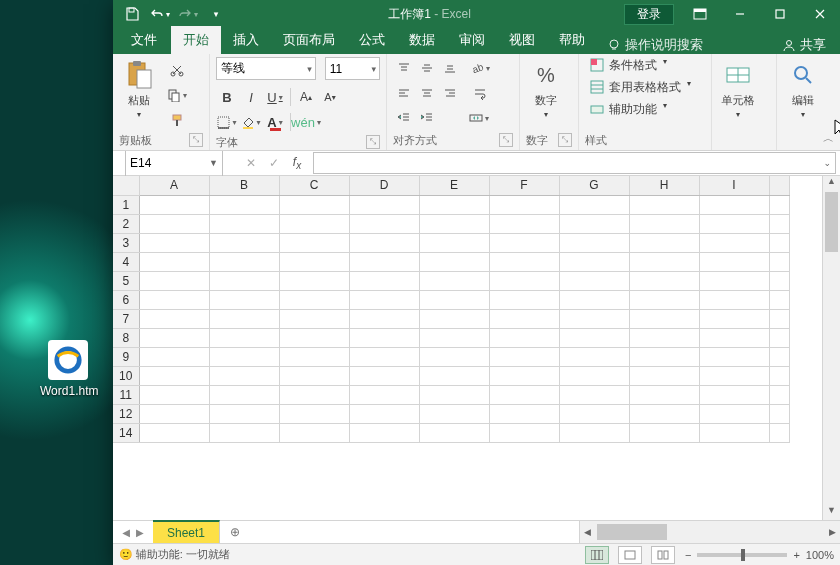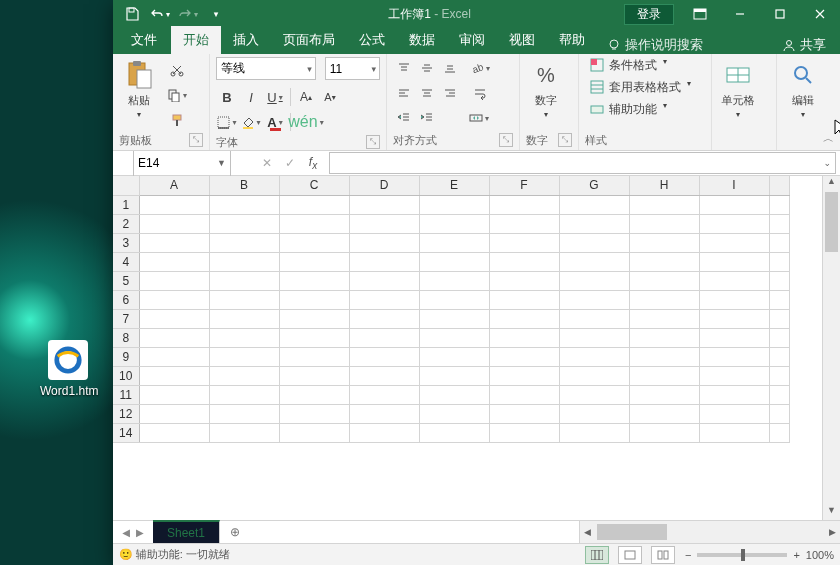--- a/index.html
+++ b/index.html
@@ -39,21 +39,21 @@
 .fontrow{display:flex;gap:2px}
 .fontrow .b{width:20px;height:20px;display:flex;align-items:center;justify-content:center;color:#444;border:1px solid transparent;font-size:13px}
 .fontrow .sep{width:1px;background:#d0d0d0;margin:2px 2px}
 .dd::after{content:"▾";font-size:8px;color:#666;margin-left:2px}
 .alnrow{display:flex;gap:1px}
 .alnrow .b{width:20px;height:20px;display:flex;align-items:center;justify-content:center;border:1px solid transparent}
 .styles .item{display:flex;align-items:flex-start;gap:4px;height:21px;font-size:12px;color:#444;padding:0 4px}
 .styles .item .sicon{width:16px;height:16px;display:flex;align-items:center;justify-content:center}
 .collapse{position:absolute;right:6px;bottom:4px;color:#777;font-size:11px}
 .namebar{height:24px;background:#fff;border-bottom:1px solid #d4d4d4;display:flex;align-items:center}
-.namebox{width:88px;height:20px;border:1px solid #c0c0c0;margin:0 20px;display:flex;align-items:center;padding:16px 4px;font-size:12px;justify-content:space-between}
+.namebox{width:88px;height:20px;border:1px solid #c0c0c0;margin:0 12px;display:flex;align-items:center;padding:16px 4px;font-size:12px;justify-content:space-between}
 .namebox .arr{font-size:9px;color:#666}
 .fxbtns{display:flex;align-items:center;gap:3px;padding:0 6px;color:#aaa}
 .fxbtns span{width:20px;text-align:center}
 .fxbtns .fx{font-style:italic;color:#555}
 .fbar{flex:1;height:20px;border:1px solid #c0c0c0;margin-right:4px;display:flex;align-items:center;justify-content:flex-end;padding:0 4px}
 .fbar .exp{font-size:9px;color:#666}
 .gridwrap{flex:1;display:flex;overflow:hidden;position:relative}
 .sheet{flex:1;overflow:hidden;position:relative}
 table.grid{border-collapse:collapse;table-layout:fixed}
 table.grid th,table.grid td{border:1px solid #d4d4d4;border-top:none;border-left:none;height:19px;box-sizing:border-box;font-weight:normal;font-size:12px;color:#333;background:#fff}
@@ -61,21 +61,21 @@
 table.grid .corner{background:#f0f0f0;width:26px}
 table.grid th.col{width:70px;border-bottom:1px solid #bdbdbd}
 table.grid th.row{width:26px;text-align:center;background:#f0f0f0;border-right:1px solid #bdbdbd}
 .vscroll{width:17px;background:#f0f0f0;border-left:1px solid #d4d4d4;position:relative}
 .vscroll .thumb{position:absolute;left:2px;right:2px;top:16px;height:60px;background:#c8c8c8}
 .vscroll .arr{position:absolute;left:0;right:0;height:15px;text-align:center;font-size:9px;color:#666}
 .vscroll .arr.up{top:0}
 .vscroll .arr.dn{bottom:0}
 .tabsrow{height:22px;background:#fff;border-top:1px solid #d4d4d4;display:flex;align-items:stretch}
 .tabnav{width:40px;display:flex;align-items:center;justify-content:center;color:#888;font-size:10px;gap:6px}
-.stab{padding:0 14px;display:flex;align-items:center;border-right:1px solid #ccc;border-top:2px solid #217346;background:#0f172a;font-size:12px;color:#217346;margin-top:-1px}
+.stab{padding:0 14px;display:flex;align-items:center;border-right:1px solid #ccc;border-top:2px solid #217346;background:#fde047;font-size:12px;color:#217346;margin-top:-1px}
 .addtab{width:30px;display:flex;align-items:center;justify-content:center;color:#777}
 .tabsrow .hsspace{flex:1}
 .hscroll{width:260px;border-left:1px solid #d4d4d4;background:#f0f0f0;display:flex;align-items:center;position:relative}
 .hscroll .arr{width:15px;text-align:center;font-size:9px;color:#666}
 .hscroll .track{flex:1;position:relative;height:100%}
 .hscroll .thumb{position:absolute;left:2px;top:3px;bottom:3px;width:70px;background:#c8c8c8}
 .status{height:21px;background:#f3f3f3;border-top:1px solid #d4d4d4;display:flex;align-items:center;font-size:11px;color:#555;padding:0 6px;gap:10px}
 .status .spacer{flex:1}
 .status .viewbtn{width:22px;height:16px;border:1px solid #c0c0c0;display:flex;align-items:center;justify-content:center;margin-left:-1px;background:#fff}
 .status .viewbtn.active{background:#d8e8dc;border-color:#8fbf9f}
@@ -250,21 +250,21 @@
                   <rect x="2" y="11" width="10" height="2" fill="#ffd54f"></rect>
                 </svg>
               </div>
             <div class="b dd">
                 <span style="color:#333;font-weight:bold">A</span>
                 <svg width="11" height="3" style="position:absolute;margin-top:14px">
                   <rect width="11" height="3" fill="#d32f2f"></rect>
                 </svg>
               </div>
             <div class="sep"></div>
-            <div class="b dd" style="font-size:16px;color:#5b8">
+            <div class="b dd" style="font-size:13px;color:#5b8">
                 <span>wén</span>
               </div>
           </div>
         </div>
         <div class="label"><span>字体</span><span class="launch">⤡</span></div>
       </div>
 
       <div class="group" style="width:120px">
         <div class="body" style="flex-direction:column;gap:3px">
           <div class="alnrow">

